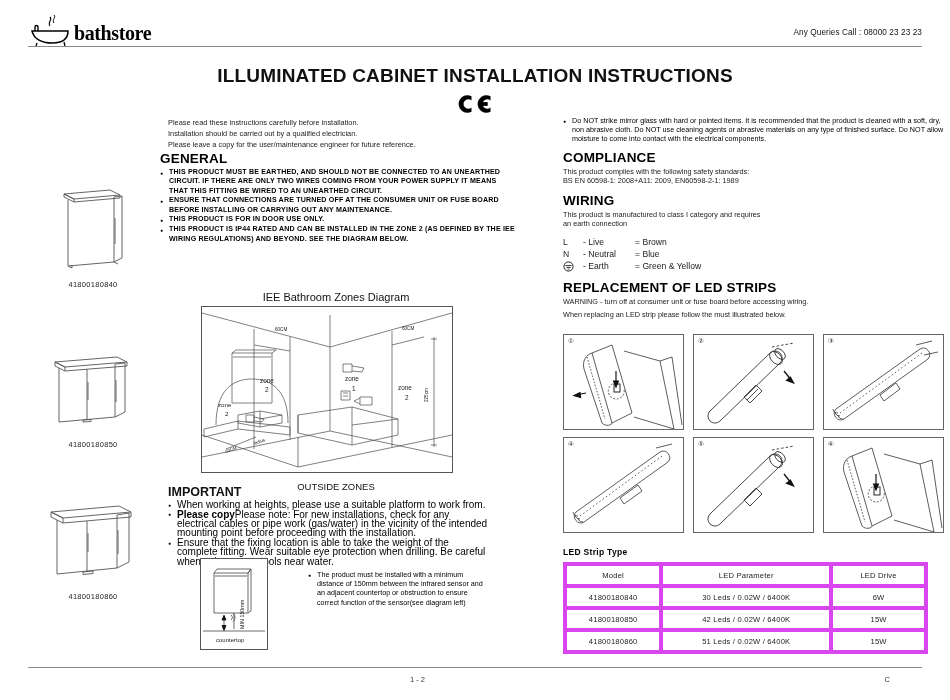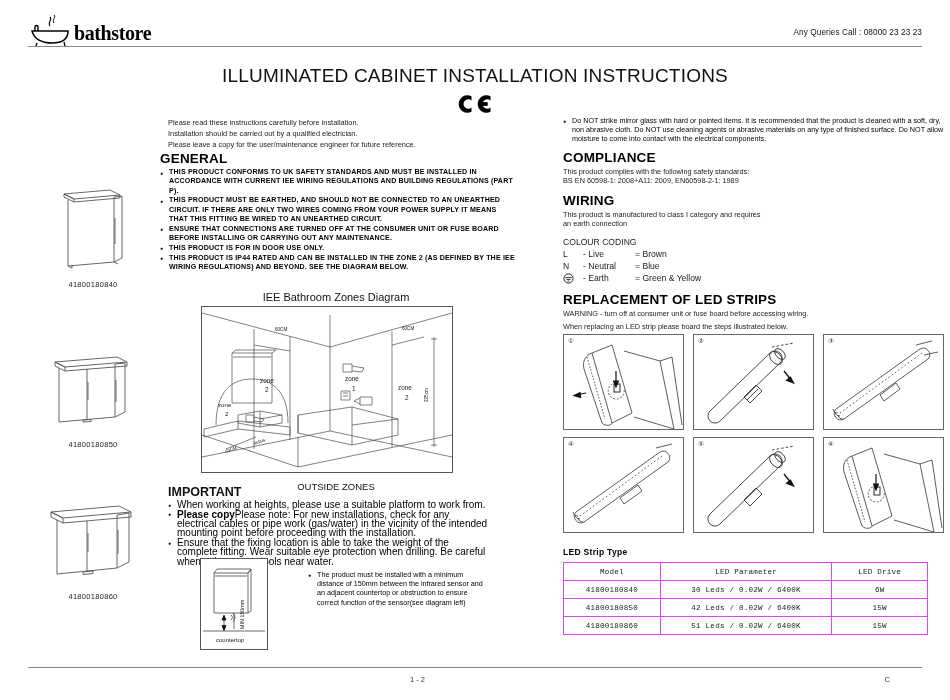--- a/index.html
+++ b/index.html
@@ -25,21 +25,21 @@
     position:absolute; left:44px; top:8px;
     font-family:"Liberation Serif", serif;
     font-weight:bold; font-size:20px; letter-spacing:-0.4px; color:#000;
   }
   .queries {
     position:absolute; right:28px; top:28px;
     font-size:8.2px; font-weight:normal; color:#111; letter-spacing:0.1px;
   }
   .doc-title {
     position:absolute; left:0; top:65px; width:950px; text-align:center;
-    font-size:19px; letter-spacing:0.2px; color:#111; font-weight:400;
+    font-size:19px; letter-spacing:0.2px; color:#111; font-weight:700;
   }
   .ce-mark {
     position:absolute; left:0; top:93px; width:950px; text-align:center;
   }
 
   
   .prod { position:absolute; left:28px; width:130px; text-align:center; }
   .prod svg { display:block; margin:0 auto; }
   .prod-code { font-size:7.5px; color:#222; margin-top:4px; letter-spacing:0.3px; }
   #prod1 { top:180px; }
@@ -117,22 +117,22 @@
   
   .led-title {
     position:absolute; left:563px; top:547px;
     font-size:8.5px; font-weight:bold; letter-spacing:0.3px; color:#000;
   }
   table.led {
     position:absolute; left:563px; top:562px; width:365px;
     border-collapse:collapse; background:#fff;
   }
   table.led th, table.led td {
-    border:1px solid #d946ef; font-size:7.6px; font-weight:normal;
-    text-align:center; padding:4.5px 2px; color:#1b1b1b; letter-spacing:0.2px;font-family:Liberation Mono, monospace;
+    border:4px solid #d946ef; font-size:7.6px; font-weight:normal;
+    text-align:center; padding:4.5px 2px; color:#1b1b1b; letter-spacing:0.2px;
   }
   table.led col.c1 { width:97px; }
   table.led col.c2 { width:172px; }
   table.led col.c3 { width:96px; }
 
   
   .ftr-rule {
     position:absolute; left:28px; bottom:32px; width:894px;
     border-top:1px solid #8a8a8a;
   }
@@ -224,21 +224,20 @@
 
   <div class="intro">
     <p>Please read these instructions carefully before installation.</p>
     <p>Installation should be carried out by a qualified electrician.</p>
     <p>Please leave a copy for the user/maintenance engineer for future reference.</p>
   </div>
 
   <div class="left-col">
     <h2 class="sec">GENERAL</h2>
     <ul class="bullets caps">
-      <li>THIS PRODUCT CONFORMS TO UK SAFETY STANDARDS AND  MUST BE INSTALLED IN ACCORDANCE WITH CURRENT IEE WIRING  REGULATIONS AND BUILDING REGULATIONS (PART P).</li>
       <li>THIS PRODUCT MUST BE EARTHED,  AND SHOULD NOT BE CONNECTED TO AN UNEARTHED CIRCUIT. IF THERE ARE ONLY TWO WIRES COMING FROM YOUR POWER SUPPLY IT MEANS THAT THIS FITTING BE WIRED TO AN UNEARTHED CIRCUIT.</li>
       <li>ENSURE THAT CONNECTIONS ARE TURNED OFF AT THE CONSUMER UNIT OR FUSE BOARD BEFORE INSTALLING OR CARRYING OUT ANY MAINTENANCE.</li>
       <li>THIS PRODUCT IS FOR IN DOOR USE ONLY.</li>
       <li>THIS PRODUCT IS IP44 RATED AND CAN BE INSTALLED IN THE ZONE 2  (AS DEFINED BY THE IEE WIRING REGULATIONS) AND BEYOND.  SEE THE DIAGRAM BELOW.</li>
     </ul>
   </div>
 
   <div class="right-col">
 
     <ul class="bullets">
@@ -251,21 +250,20 @@
       <p>BS EN 60598-1: 2008+A11: 2009, EN60598-2-1: 1989</p>
     </div>
 
     <h2 class="sec" style="margin-top:7px">WIRING</h2>
     <div class="rc-body">
       <p>This product is manufactured to class I category and requires</p>
       <p> an earth connection</p>
     </div>
 
     <div class="colour-code">
-      <div>COLOUR CODING</div>
       <div class="cc-row">
         <span class="cc-a">L</span>
         <span class="cc-b">- Live</span>
         <span class="cc-c">= Brown</span>
       </div>
       <div class="cc-row">
         <span class="cc-a">N</span>
         <span class="cc-b">- Neutral</span>
         <span class="cc-c">= Blue</span>
       </div>
@@ -279,21 +277,21 @@
           </svg>
         </span>
         <span class="cc-b">- Earth</span>
         <span class="cc-c">= Green &amp; Yellow</span>
       </div>
     </div>
 
     <h2 class="sec" style="margin-top:8px">REPLACEMENT OF LED STRIPS</h2>
     <div class="rc-body">
       <p>WARNING - turn off at consumer unit or fuse board before accessing wiring.</p>
-      <p style="margin-top:3px">When replacing an LED strip please board the steps illustrated below.</p>
+      <p style="margin-top:3px">When replacing an LED strip please follow the must illustrated below.</p>
     </div>
   </div>
 
   <div class="steps">
 
     <div class="steps-row">
       <div class="step-cell">
         <span class="step-num">①</span>
         <svg width="121" height="96" viewBox="0 0 121 96">
           <g fill="none" stroke="#333" stroke-width="0.8" stroke-linejoin="round">

